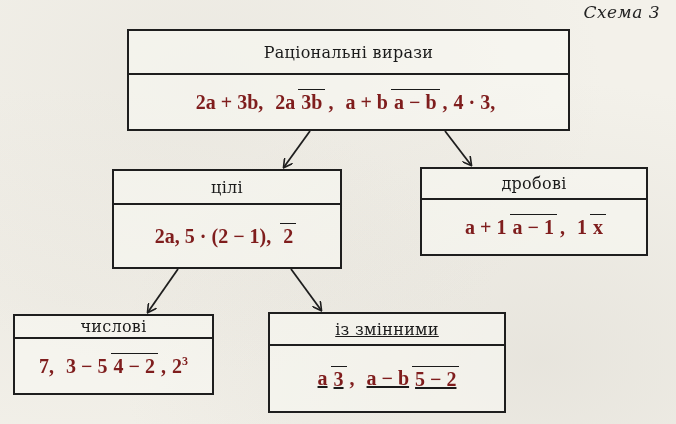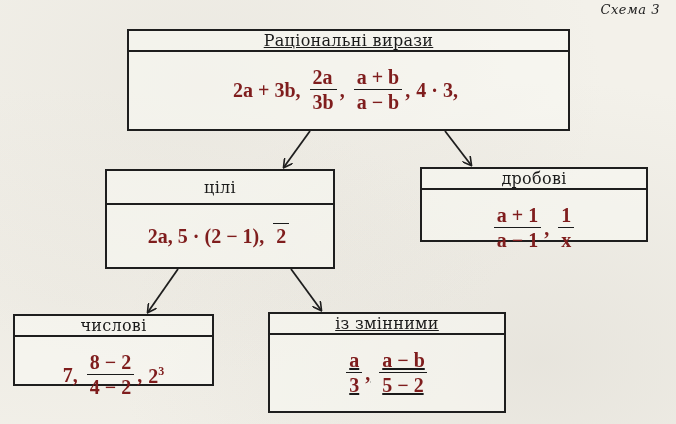--- a/index.html
+++ b/index.html
@@ -13,40 +13,40 @@
     position:absolute; inset:0;
     background:
       radial-gradient(ellipse at 30% 20%, rgba(200,195,185,0.18), transparent 60%),
       radial-gradient(ellipse at 80% 85%, rgba(190,185,175,0.22), transparent 55%),
       radial-gradient(ellipse at 10% 70%, rgba(210,205,195,0.15), transparent 50%);
     pointer-events:none;
   }
   .caption {
     position:absolute; right:16px; top:2px;
     font-family:"DejaVu Serif", serif; font-style:italic;
-    font-size:13px; letter-spacing:0.5px; color:#222;
+    font-size:17px; letter-spacing:0.5px; color:#222;
   }
   .box {
     position:absolute; border:2px solid #1e1e1e; box-sizing:border-box;
     background:rgba(250,249,244,0.55);
     display:flex; flex-direction:column;
   }
   .box .head {
     border-bottom:2px solid #1e1e1e; box-sizing:border-box;
     display:flex; align-items:center; justify-content:center;
     font-family:"DejaVu Serif", serif; font-size:16px; color:#1a1a1a;
     letter-spacing:0.3px;
   }
   .box .body {
     flex:1; display:flex; align-items:center; justify-content:center;
     font-family:"Liberation Serif", "DejaVu Serif", serif;
     font-size:20px; font-weight:bold; color:#7f1d1d;
   }
   .expr { display:flex; align-items:center; }
-  .frac { display:inline-flex; flex-direction:column; align-items:flex-start; margin:14px 3px; }
+  .frac { display:inline-flex; flex-direction:row; align-items:center; margin:14px 3px; }
   .frac .num { padding:0 3px; line-height:1.15; }
   .frac .den { border-top:1.5px solid #1a1a1a; padding:0 3px; line-height:1.25; }
   .sep { margin-right:6px; }
   sup { font-size:12px; }
   svg.arrows { position:absolute; left:0; top:0; }
 </style>
 </head>
 <body>
 
 <div class="scan-noise"></div>
@@ -59,75 +59,75 @@
       <path d="M0,0 L9,5 L0,10" fill="none" stroke="#1e1e1e" stroke-width="1.6"></path>
     </marker>
   </defs>
   <line x1="310" y1="131" x2="284" y2="167" stroke="#1e1e1e" stroke-width="1.8" marker-end="url(#ah)"></line>
   <line x1="445" y1="131" x2="471" y2="165" stroke="#1e1e1e" stroke-width="1.8" marker-end="url(#ah)"></line>
   <line x1="178" y1="269" x2="148" y2="312" stroke="#1e1e1e" stroke-width="1.8" marker-end="url(#ah)"></line>
   <line x1="291" y1="269" x2="321" y2="310" stroke="#1e1e1e" stroke-width="1.8" marker-end="url(#ah)"></line>
 </svg>
 
 <div class="box" style="left:127px; top:29px; width:443px; height:102px;">
-  <div class="head" style="height:50px;text-decoration:underline;">Раціональні вирази</div>
+  <div class="head" style="height:50px;">Раціональні вирази</div>
   <div class="body">
     <div class="expr">
       <span class="sep">2a + 3b,</span>
       <span class="frac">
         <span class="num">2a</span>
         <span class="den">3b</span>
       </span>
       <span class="sep">,</span>
       <span class="frac">
         <span class="num">a + b</span>
         <span class="den">a − b</span>
       </span>
       <span class="sep">,</span>
       <span class="sep">4 · 3,</span>
     </div>
   </div>
 </div>
 
-<div class="box" style="left:105px; top:169px; width:230px; height:100px;">
+<div class="box" style="left:112px; top:169px; width:230px; height:100px;">
   <div class="head" style="height:34px;">цілі</div>
   <div class="body">
     <div class="expr">
       <span class="sep">2a, 5 · (2 − 1),</span>
       <span class="frac">
         <span class="den">2</span>
       </span>
     </div>
   </div>
 </div>
 
-<div class="box" style="left:420px; top:167px; width:228px; height:75px;">
+<div class="box" style="left:420px; top:167px; width:228px; height:89px;">
   <div class="head" style="height:33px;">дробові</div>
   <div class="body">
     <div class="expr">
       <span class="frac">
         <span class="num">a + 1</span>
         <span class="den">a − 1</span>
       </span>
       <span class="sep">,</span>
       <span class="frac">
         <span class="num">1</span>
         <span class="den">x</span>
       </span>
     </div>
   </div>
 </div>
 
-<div class="box" style="left:13px; top:314px; width:201px; height:72px;">
+<div class="box" style="left:13px; top:314px; width:201px; height:81px;">
   <div class="head" style="height:33px;">числові</div>
   <div class="body">
     <div class="expr">
       <span class="sep">7,</span>
       <span class="frac">
-        <span class="num">8 − 2</span>
+        <span class="num">3 − 5</span>
         <span class="den">4 − 2</span>
       </span>
       <span class="sep">,</span>
       <span><span>2</span><sup>3</sup></span>
     </div>
   </div>
 </div>
 
 <div class="box" style="left:268px; top:312px; width:238px; height:101px;text-decoration:underline;">
   <div class="head" style="height:32px;">із змінними</div>

